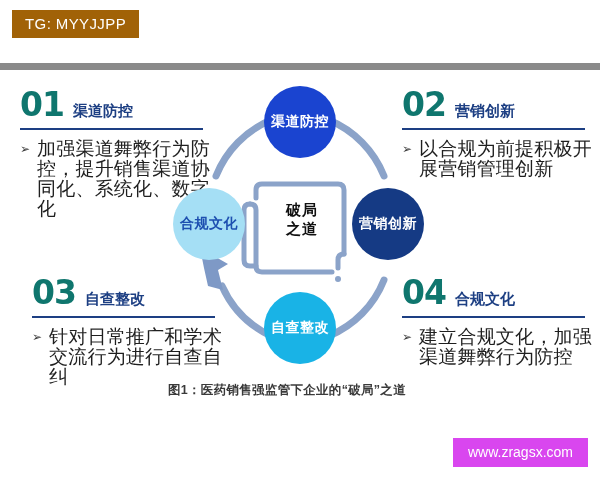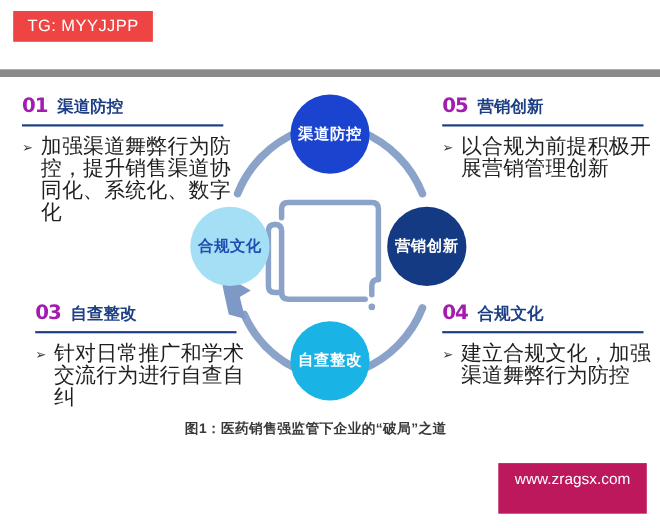--- a/index.html
+++ b/index.html
@@ -14,21 +14,21 @@
     overflow: hidden;
     font-family: "Liberation Sans", "DejaVu Sans", sans-serif;
     color: #1a1a1a;
   }
 
   
   .tag-badge {
     position: absolute;
     left: 12px;
     top: 10px;
-    background: #ef4444;
+    background: #a16207;
     color: #ffffff;
     font-size: 15px;
     letter-spacing: 0.4px;
     padding: 6px 13px 7px 13px;
     line-height: 1;
     white-space: nowrap;
   }
 
   
   .grey-bar {
@@ -38,24 +38,24 @@
     width: 600px;
     height: 7px;
     background: #8a8a8a;
   }
 
   
   .watermark {
     position: absolute;
     right: 12px;
     bottom: 13px;
-    background: #be185d;
+    background: #d946ef;
     color: #ffffff;
     font-size: 14px;
-    padding: 7px 15px 25px 15px;
+    padding: 7px 15px 8px 15px;
     line-height: 1;
     white-space: nowrap;
   }
 
   
   .block {
     position: absolute;
     width: 196px;
   }
   .block.b1 { left: 20px;  top: 88px; }
@@ -64,23 +64,23 @@
   .block.b4 { left: 402px; top: 276px; }
 
   .blk-head {
     display: flex;
     align-items: baseline;
     gap: 9px;
     white-space: nowrap;
   }
   .blk-num {
     font-family: "DejaVu Sans", sans-serif;
-    font-size: 18px;
-    font-weight: bold;
-    color: #a21caf;
+    font-size: 33px;
+    font-weight: bold;
+    color: #0f766e;
     letter-spacing: -1px;
     line-height: 1;
   }
   .blk-title {
     font-size: 15px;
     font-weight: bold;
     color: #1d3f83;
     line-height: 1;
   }
   .blk-rule {
@@ -177,21 +177,21 @@
   </div>
   <div class="blk-rule"></div>
   <div class="blk-body">
     <span class="blk-arrow">➢</span>
     <span class="blk-text">加强渠道舞弊行为防控，提升销售渠道协同化、系统化、数字化</span>
   </div>
 </div>
 
 <div class="block b2">
   <div class="blk-head">
-    <span class="blk-num">05</span>
+    <span class="blk-num">02</span>
     <span class="blk-title">营销创新</span>
   </div>
   <div class="blk-rule"></div>
   <div class="blk-body">
     <span class="blk-arrow">➢</span>
     <span class="blk-text">以合规为前提积极开展营销管理创新</span>
   </div>
 </div>
 
 <div class="block b3">
@@ -242,17 +242,21 @@
       <path d="M 184 176 Q 178 176 178 182 L 178 190"></path>
     </g>
     <circle cx="178" cy="201" r="3" fill="#8ba3c9"></circle>
   </svg>
 
   <div class="node top">渠道防控</div>
   <div class="node right">营销创新</div>
   <div class="node bottom">自查整改</div>
   <div class="node left">合规文化</div>
 
+  <div class="center-label">
+    <div>破局</div>
+    <div>之道</div>
+  </div>
 </div>
 
 <div class="caption">图1：医药销售强监管下企业的“破局”之道</div>
 
 <div class="watermark">www.zragsx.com</div>
 
 </body></html>

